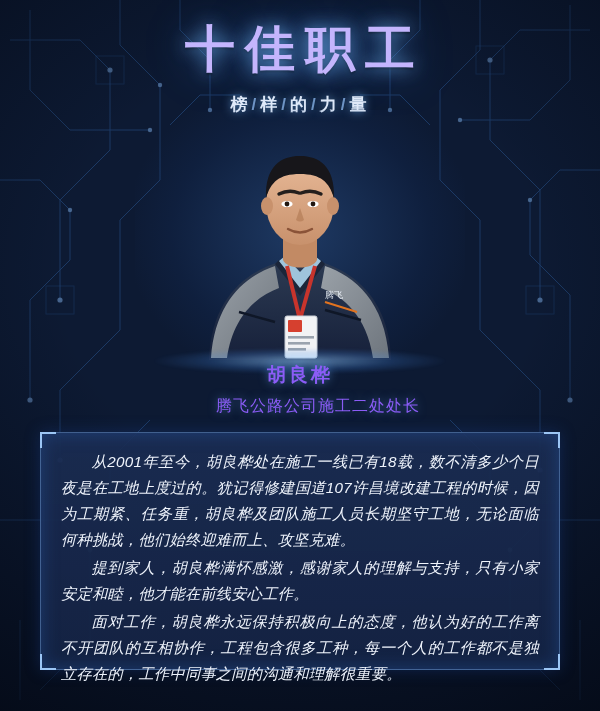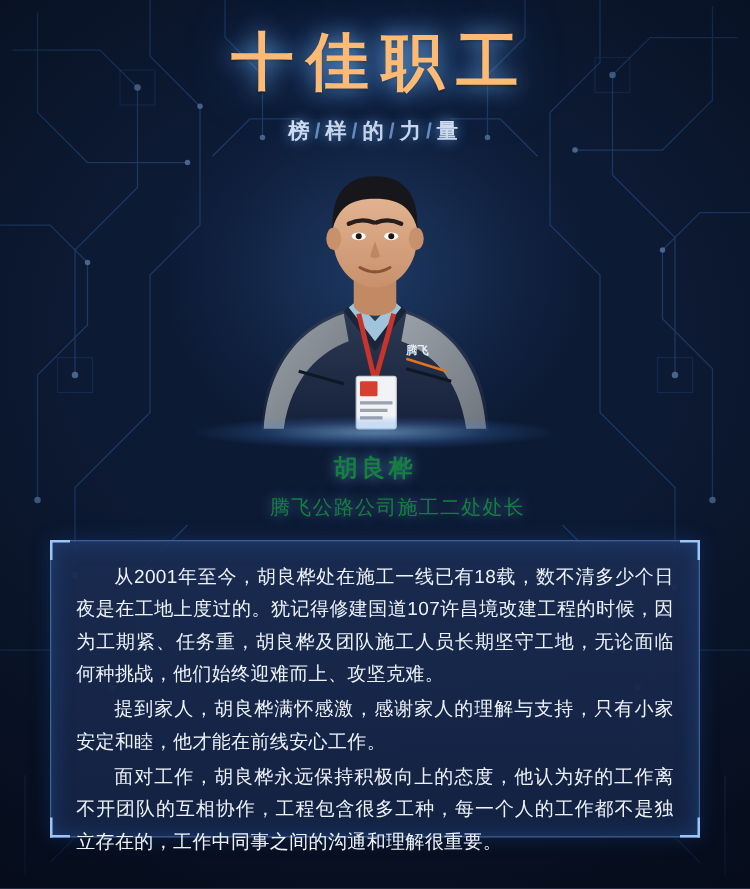--- a/index.html
+++ b/index.html
@@ -43,47 +43,46 @@
     top: 16px;
     left: 0;
     right: 0;
     text-align: center;
   }
   .title {
     font-family: Liberation Serif, serif;
     font-weight: bold;
     font-size: 50px;
     letter-spacing: 10px;
-    color: #fdba74;
+    color: #c4b5fd;
     text-shadow: 0 0 18px rgba(120,190,255,0.85), 0 0 42px rgba(60,130,240,0.7), 0 2px 2px rgba(0,0,0,0.6);
     margin: 0;
     padding-left: 10px;
   }
   .subtitle {
     margin-top: 10px;
     font-size: 17px;
     letter-spacing: 3px;
     color: #dfe9f8;
     text-shadow: 0 0 10px rgba(120,190,255,0.7);
     font-weight: bold;
   }
   .subtitle .sep {
     color: #7fa9dd;
     opacity: 0.85;
     padding: 0 1px;
   }
   
   .portrait-wrap {
     position: absolute;
-    top: 105px;
+    top: 120px;
     left: 50%;
     transform: translateX(-50%);
     width: 250px;
     height: 240px;
-    font-weight: bold;
   }
   .glow-oval {
     position: absolute;
     left: -40px;
     right: -40px;
     top: -10px;
     bottom: -20px;
     background: radial-gradient(ellipse at 50% 45%, rgba(70,130,210,0.30) 0%, rgba(30,70,140,0.12) 55%, rgba(10,25,55,0) 75%);
   }
   .person { position: absolute; inset: 0; }
@@ -97,21 +96,21 @@
     background: radial-gradient(ellipse at 50% 50%, rgba(150,205,255,0.55) 0%, rgba(70,140,230,0.22) 45%, rgba(20,50,100,0) 72%);
     filter: blur(1px);
   }
   
   .name-block {
     position: absolute;
     top: 362px;
     left: 0;
     right: 0;
     text-align: center;
-    color: #15803d;
+    color: #8b5cf6;
   }
   .person-name {
     font-size: 19px;
     font-weight: bold;
     letter-spacing: 3px;
     text-shadow: 0 0 10px rgba(110,180,255,0.6);
   }
   .person-role {
     margin-top: 8px;
     font-size: 16px;
@@ -134,20 +133,21 @@
   }
   .card p {
     margin: 0 0 2px 0;
     color: #eef3fb;
     font-size: 15.2px;
     line-height: 26px;
     text-align: justify;
     text-justify: inter-ideograph;
     text-indent: 2em;
     letter-spacing: 0.3px;
+    font-style: italic;
   }
   .corner {
     position: absolute;
     width: 14px;
     height: 14px;
     border: 2px solid #9cc6f5;
   }
   .corner.tl { left: -1px; top: -1px; border-right: none; border-bottom: none; }
   .corner.tr { right: -1px; top: -1px; border-left: none; border-bottom: none; }
   .corner.bl { left: -1px; bottom: -1px; border-right: none; border-top: none; }

